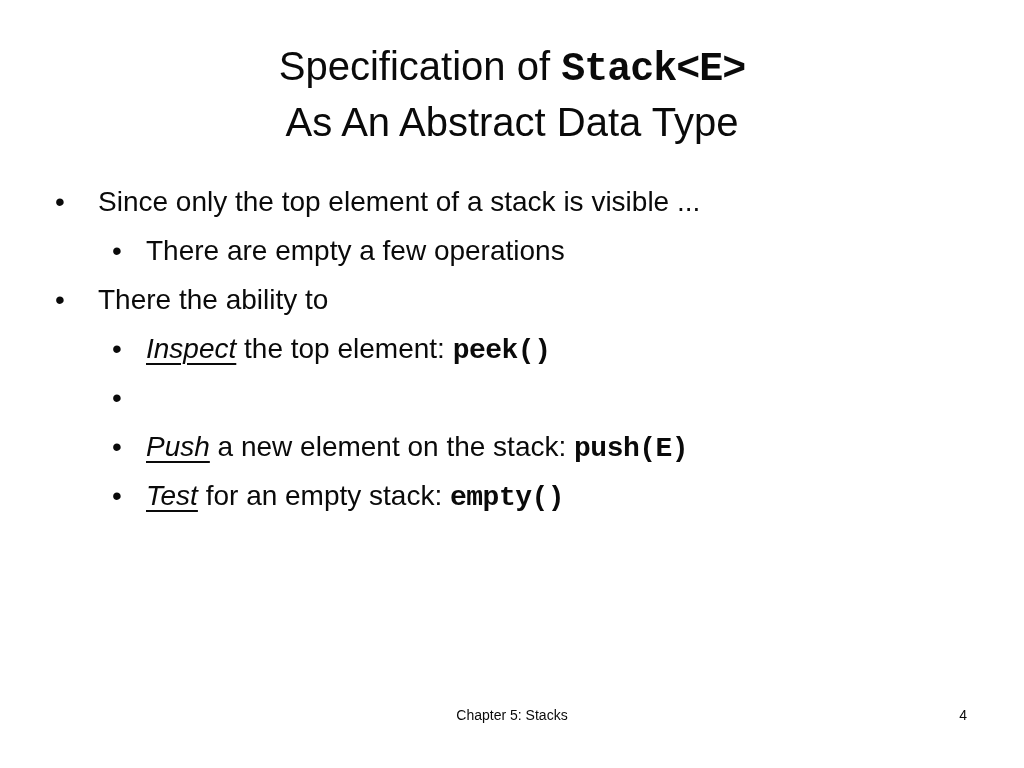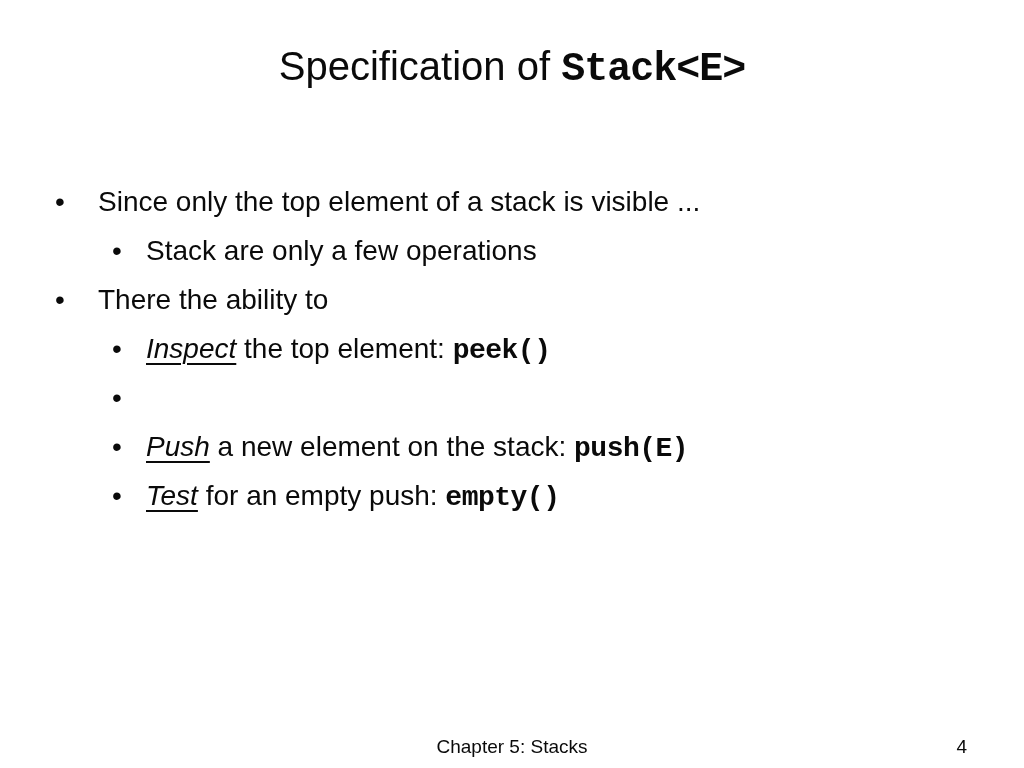--- a/index.html
+++ b/index.html
@@ -71,53 +71,53 @@
     letter-spacing: -0.5px;
   }
 
   
   .footer {
     position: absolute;
     top: 701px;
     left: 0;
     width: 1024px;
     height: 28px;
-    font-size: 19px;
+    font-size: 14px;
     line-height: 28px;
-    margin-top: 32px;
   }
   .footer-center {
     position: absolute;
     left: 0;
     width: 1024px;
     text-align: center;
   }
   .footer-page {
     position: absolute;
     right: 57px;
     top: 0;
   }
 </style>
 </head>
 <body>
 
 <div class="slide">
 
   <div class="title-block">
     <div class="title-line"><span>Specification of </span><span class="title-code">Stack&lt;E&gt;</span></div>
+    <div class="title-line">As An Abstract Data Type</div>
   </div>
 
   <div class="bullet-list" id="bullet-list">
       <div class="bullet-row level-1"><span class="dot">•</span><span class="txt"><span class="plain">Since only the top element of a stack is visible ...</span></span></div>
-      <div class="bullet-row level-2"><span class="dot">•</span><span class="txt"><span class="plain">Stack are only a few operations</span></span></div>
+      <div class="bullet-row level-2"><span class="dot">•</span><span class="txt"><span class="plain">There are empty a few operations</span></span></div>
       <div class="bullet-row level-1"><span class="dot">•</span><span class="txt"><span class="plain">There the ability to</span></span></div>
       <div class="bullet-row level-2"><span class="dot">•</span><span class="txt"><span class="emph">Inspect</span><span class="plain"> the top element: </span><span class="code">peek()</span></span></div>
       <div class="bullet-row level-2"><span class="dot">•</span></div>
       <div class="bullet-row level-2"><span class="dot">•</span><span class="txt"><span class="emph">Push</span><span class="plain"> a new element on the stack: </span><span class="code">push(E)</span></span></div>
-      <div class="bullet-row level-2"><span class="dot">•</span><span class="txt"><span class="emph">Test</span><span class="plain"> for an empty push: </span><span class="code">empty()</span></span></div>
+      <div class="bullet-row level-2"><span class="dot">•</span><span class="txt"><span class="emph">Test</span><span class="plain"> for an empty stack: </span><span class="code">empty()</span></span></div>
     </div>
 
   <div class="footer">
     <span class="footer-center">Chapter 5: Stacks</span>
     <span class="footer-page">4</span>
   </div>
 
 </div>
 
 </body></html>

